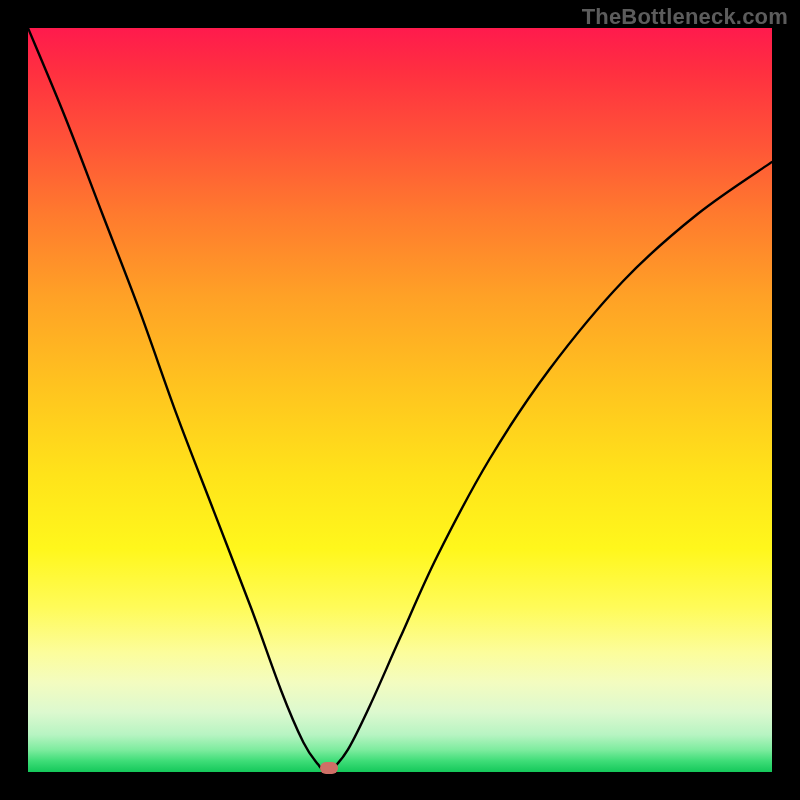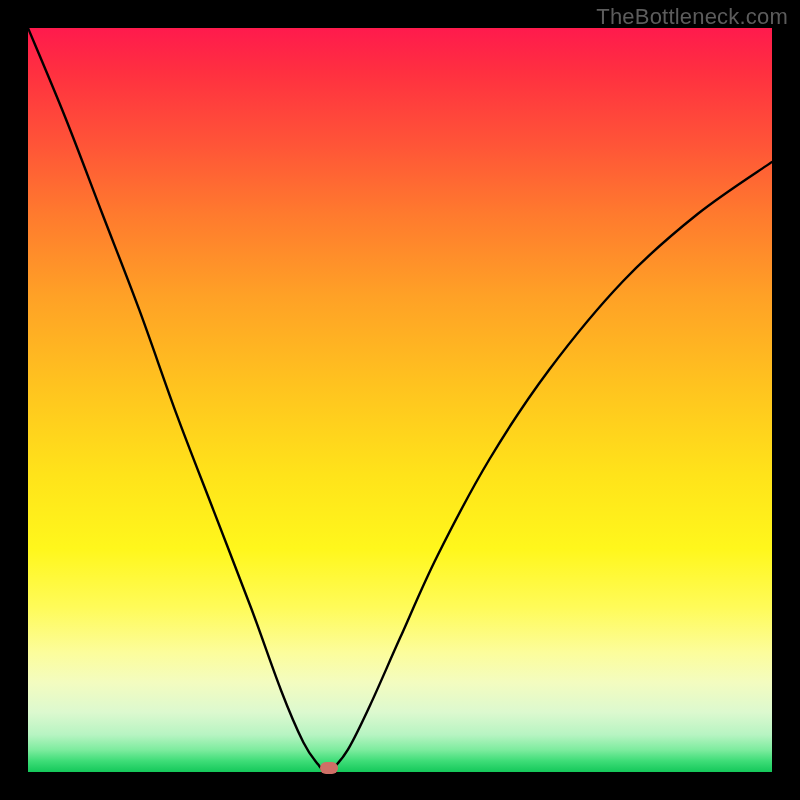--- a/index.html
+++ b/index.html
@@ -8,21 +8,21 @@
     position: absolute;
     left: 0; top: 0;
     width: 800px; height: 800px;
     background: #000;
   }
   .watermark {
     position: absolute;
     top: 4px; right: 12px;
     font-family: Arial, Helvetica, sans-serif;
     font-size: 22px;
-    font-weight: 400;
+    font-weight: 700;
     color: #5c5c5c;
     letter-spacing: 0.2px;
   }
   .plot {
     position: absolute;
     left: 28px; top: 28px;
     width: 744px; height: 744px;
     background: linear-gradient(to bottom,
       #ff1a4d 0%,
       #ff3040 6%,

